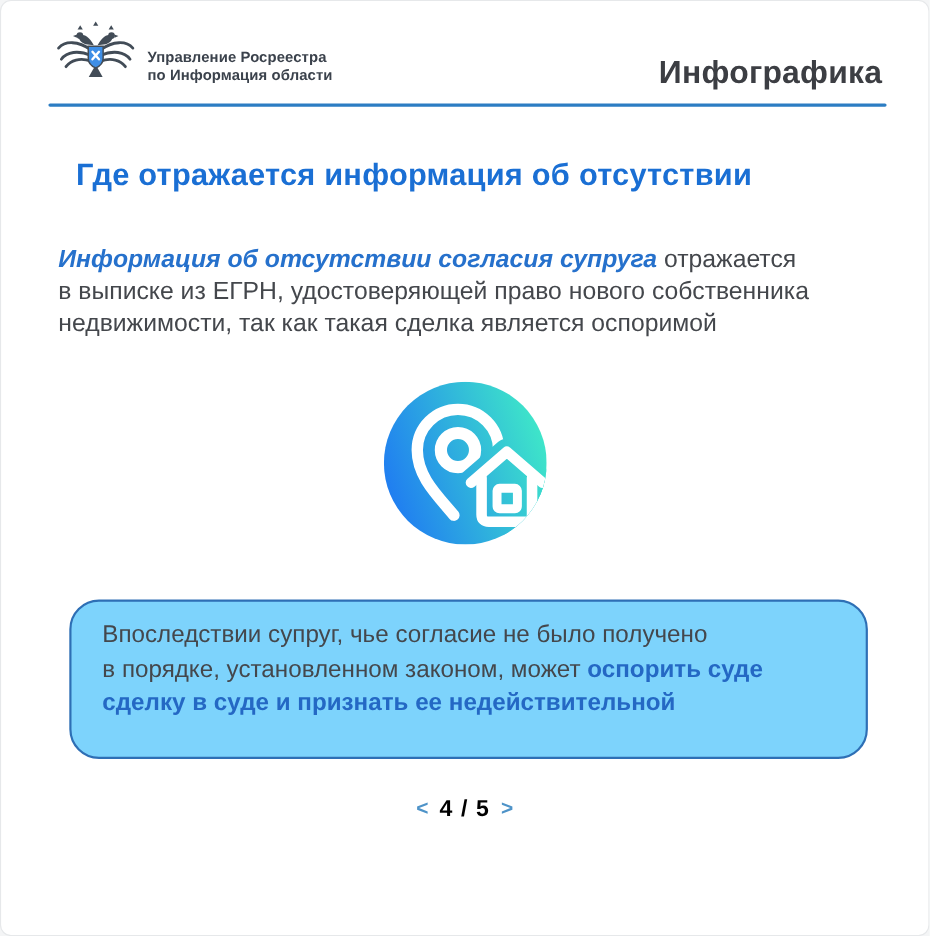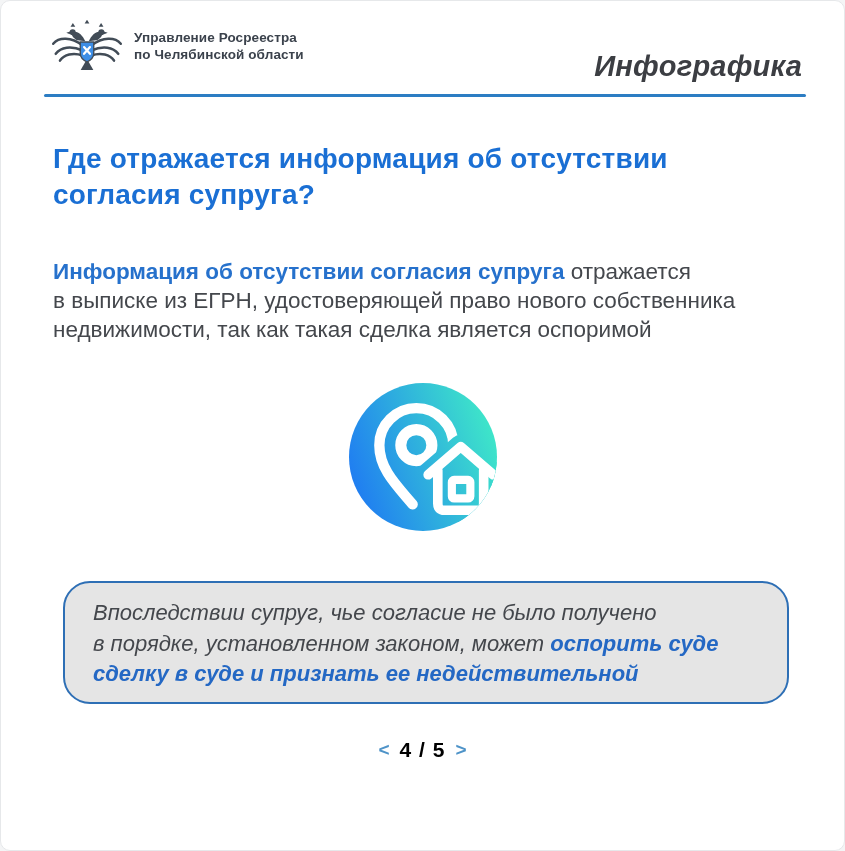--- a/index.html
+++ b/index.html
@@ -15,80 +15,78 @@
     overflow: hidden;
     margin: 0 auto;
   }
 
   
   .header {
     display: flex; align-items: flex-end;
     padding: 14px 42px 0 48px;
     height: 90px;
   }
-  .logo-wrap { display: flex; align-items: center; }
+  .logo-wrap { display: flex; align-items: flex-end; }
   .logo-svg { width: 76px; height: 76px; display: block; }
   .org-text {
     margin-left: 9px;
     font-size: 13.5px; font-weight: bold;
     color: #3b424c; line-height: 17px;
     padding-bottom: 14px;
     letter-spacing: .1px;
   }
   .page-type {
     margin-left: auto;
     font-size: 29px; font-weight: bold;
     color: #3c3e43;
     padding-bottom: 8px;
     letter-spacing: .2px;
-    font-style: italic;
   }
   .divider {
     margin: 3px 38px 0 43px;
     height: 3px; background: #2c7dc3;
     border-radius: 2px;
   }
 
   
   .heading {
-    margin: 44px 40px 0 52px;
+    margin: 44px 40px 0 68px;
     color: #1a6fd4;
     font-size: 28px; font-weight: bold;
     line-height: 36px;
     letter-spacing: .2px;
     white-space: nowrap;
   }
 
   
   .paragraph {
     margin: 44px 40px 0 52px;
     color: #44474c;
     font-size: 22.5px;
     line-height: 29px;
     white-space: nowrap;
   }
-  .paragraph .lead { color: #2671cc; font-weight: bold; }
+  .paragraph .lead { color: #2671cc; font-weight: bold; font-style: italic; }
 
   
   .icon-row { margin-top: 39px; display: flex; justify-content: center; }
   .pin-house-svg { width: 148px; height: 148px; display: block; }
 
   
   .callout {
     margin: 50px 0 0 62px;
-    width: 726px; height: 123px;
+    width: 726px; height: 145px;
     border: 2px solid #2e6fb5;
     border-radius: 27px;
     padding: 15px 20px 0 28px;
     color: #44474c;
     font-size: 22px;
     line-height: 30.5px;
     white-space: nowrap;
-    background: #e5e5e5;
-    font-style: italic;
+    background: #7dd3fc;
   }
   .callout .hl { color: #2468c4; font-weight: bold; }
 
   
   .pagination {
     margin-top: 34px;
     display: flex; justify-content: center; align-items: center;
     gap: 10px;
     font-size: 21px; font-weight: bold;
   }
@@ -121,30 +119,29 @@
           <path d="M25.5 14 l2.8-4.5 2.8 4.5 z"></path>
           <path d="M58.9 14 l2.8-4.5 2.8 4.5 z"></path>
           <path d="M42.2 10 l2.8-4.5 2.8 4.5 z"></path>
           <path d="M45 52 l-7.5 13 h15 z"></path>
         </g>
         <path d="M37 32 h16 v13 q0 7 -8 10.5 q-8 -3.5 -8 -10.5 z" fill="#3e8ee6" stroke="#424c57" stroke-width="1.6"></path>
         <path d="M41.5 38 l7 8 M48.5 38 l-7 8" stroke="#ffffff" stroke-width="2.6" stroke-linecap="round"></path>
       </svg>
       <div class="org-text">
         <div>Управление Росреестра</div>
-        <div>по Челябинской области</div>
+        <div>по Информация области</div>
       </div>
     </div>
     <div class="page-type">Инфографика</div>
   </div>
   <div class="divider"></div>
 
   <div class="heading">
     <div>Где отражается информация об отсутствии</div>
-    <div>согласия супруга?</div>
   </div>
 
   <div class="paragraph">
     <div><span class="lead">Информация об отсутствии согласия супруга</span><span> отражается</span></div>
     <div>в выписке из ЕГРН, удостоверяющей право нового собственника</div>
     <div>недвижимости, так как такая сделка является оспоримой</div>
   </div>
 
   <div class="icon-row">
     <svg class="pin-house-svg" viewBox="0 0 200 200">

